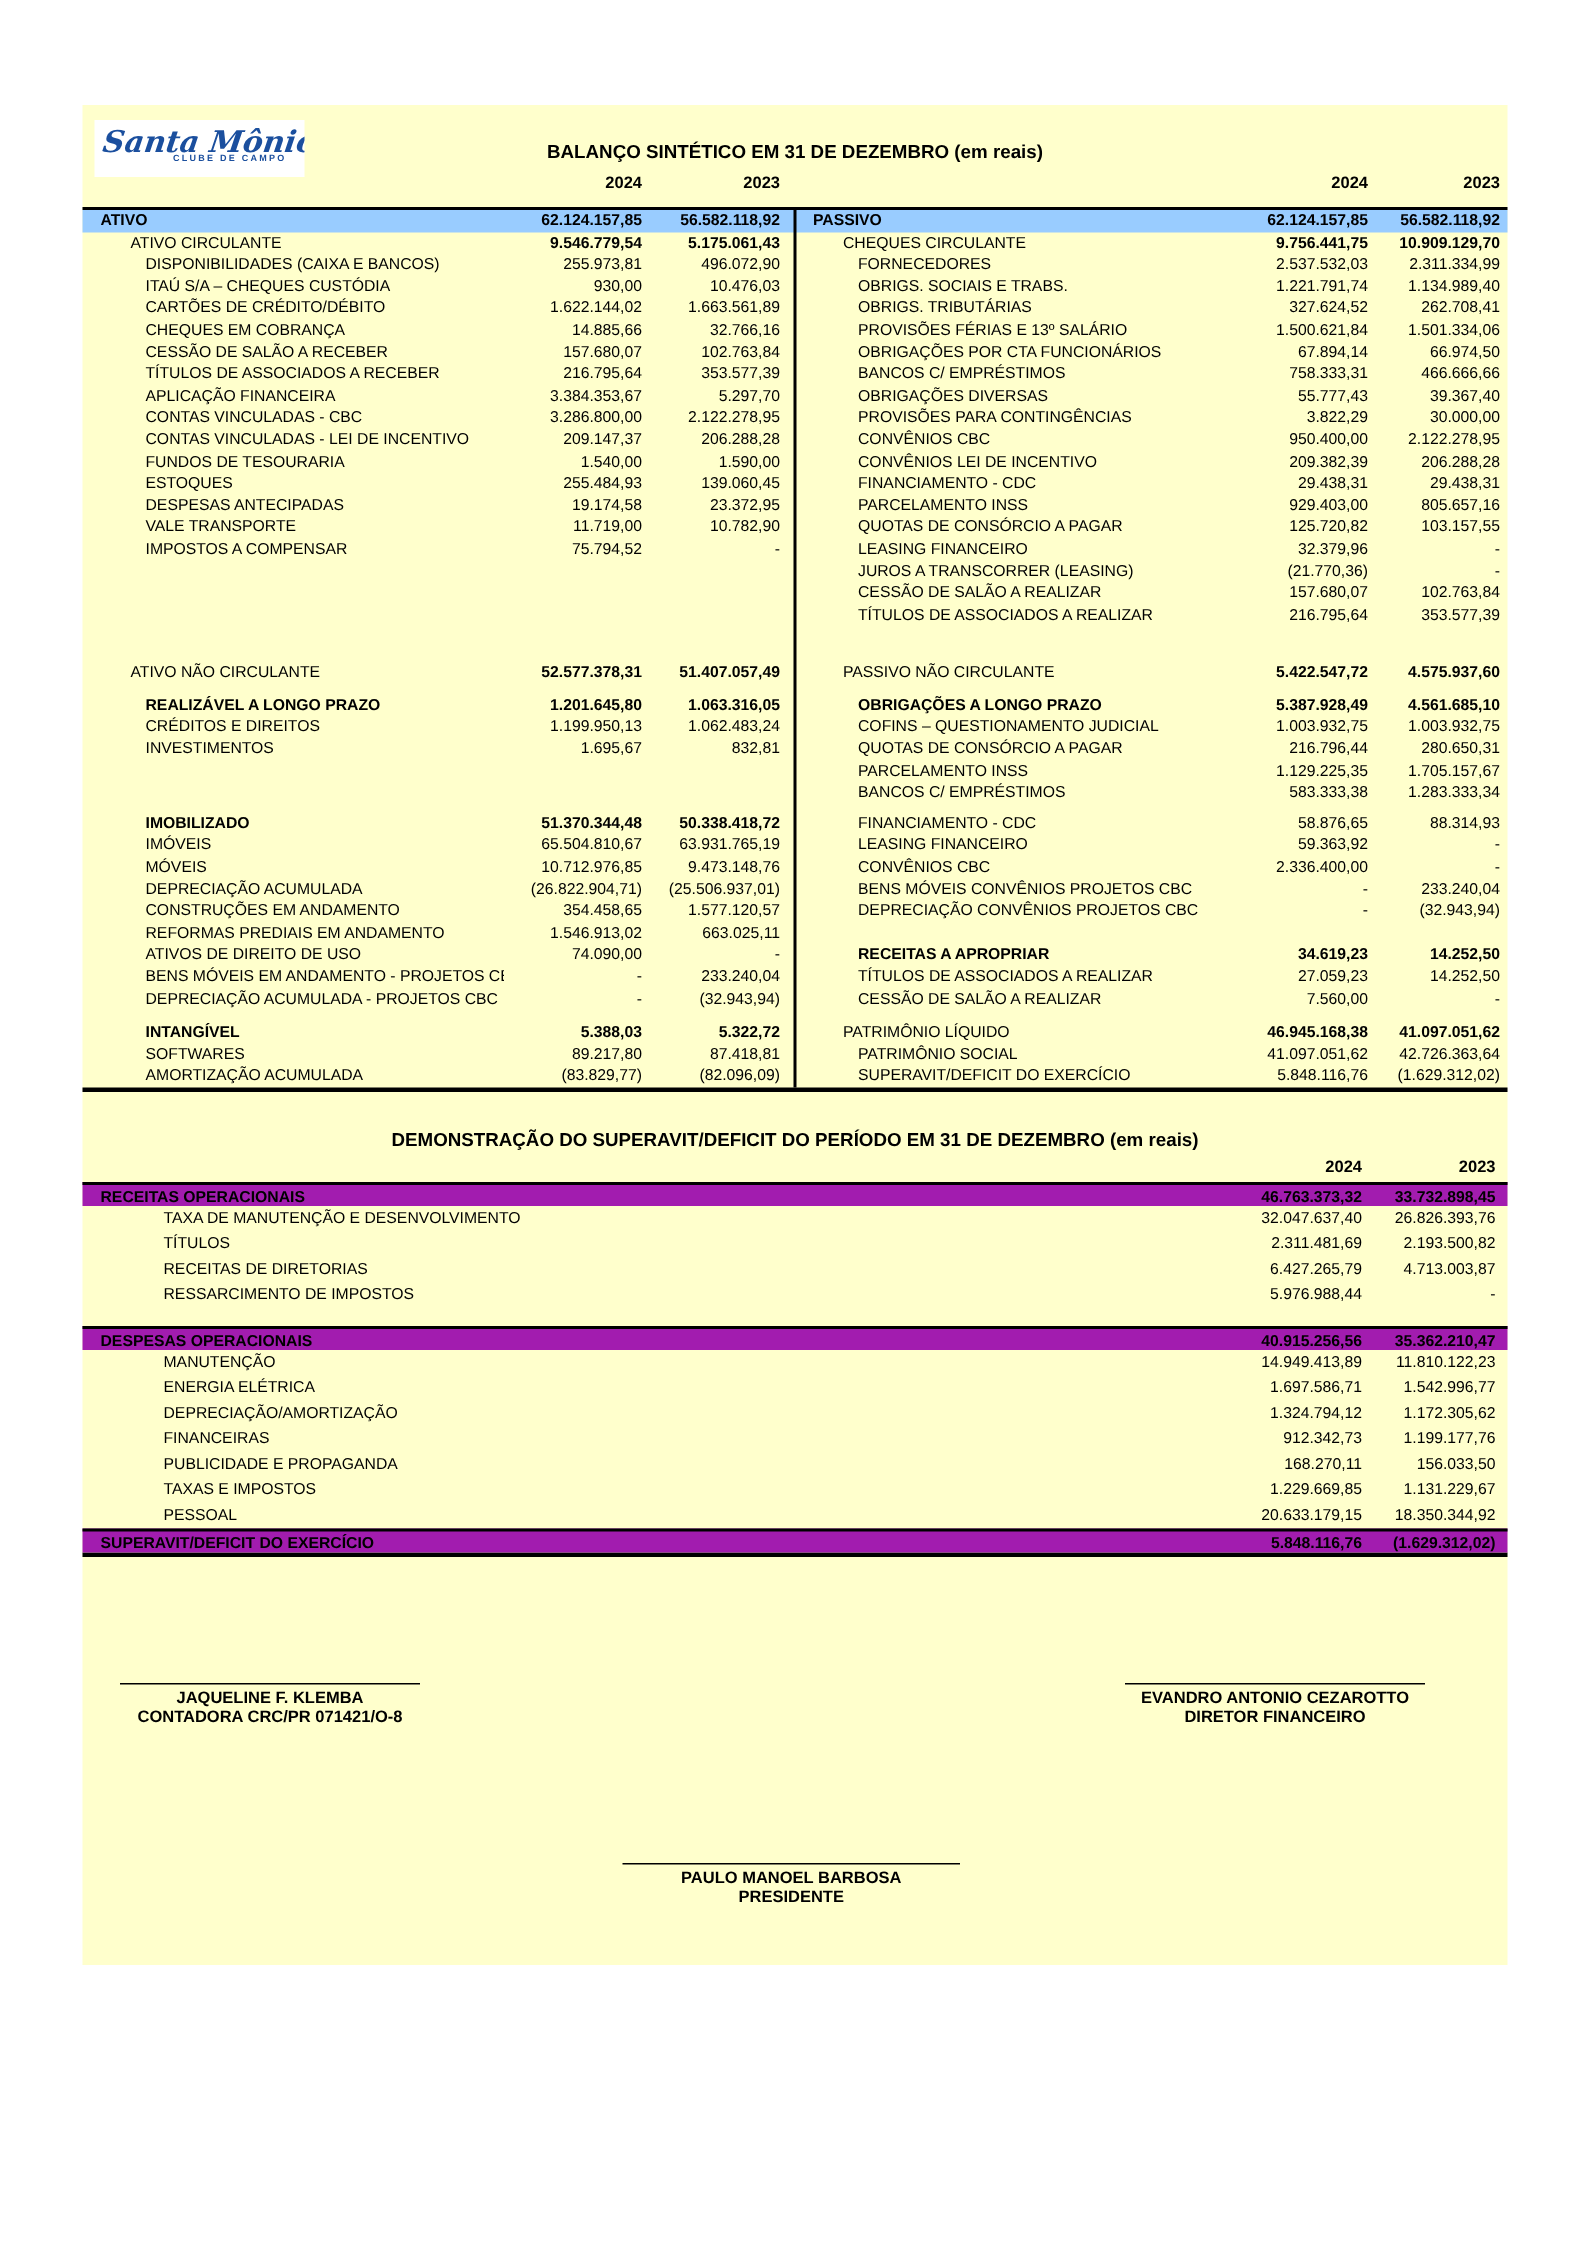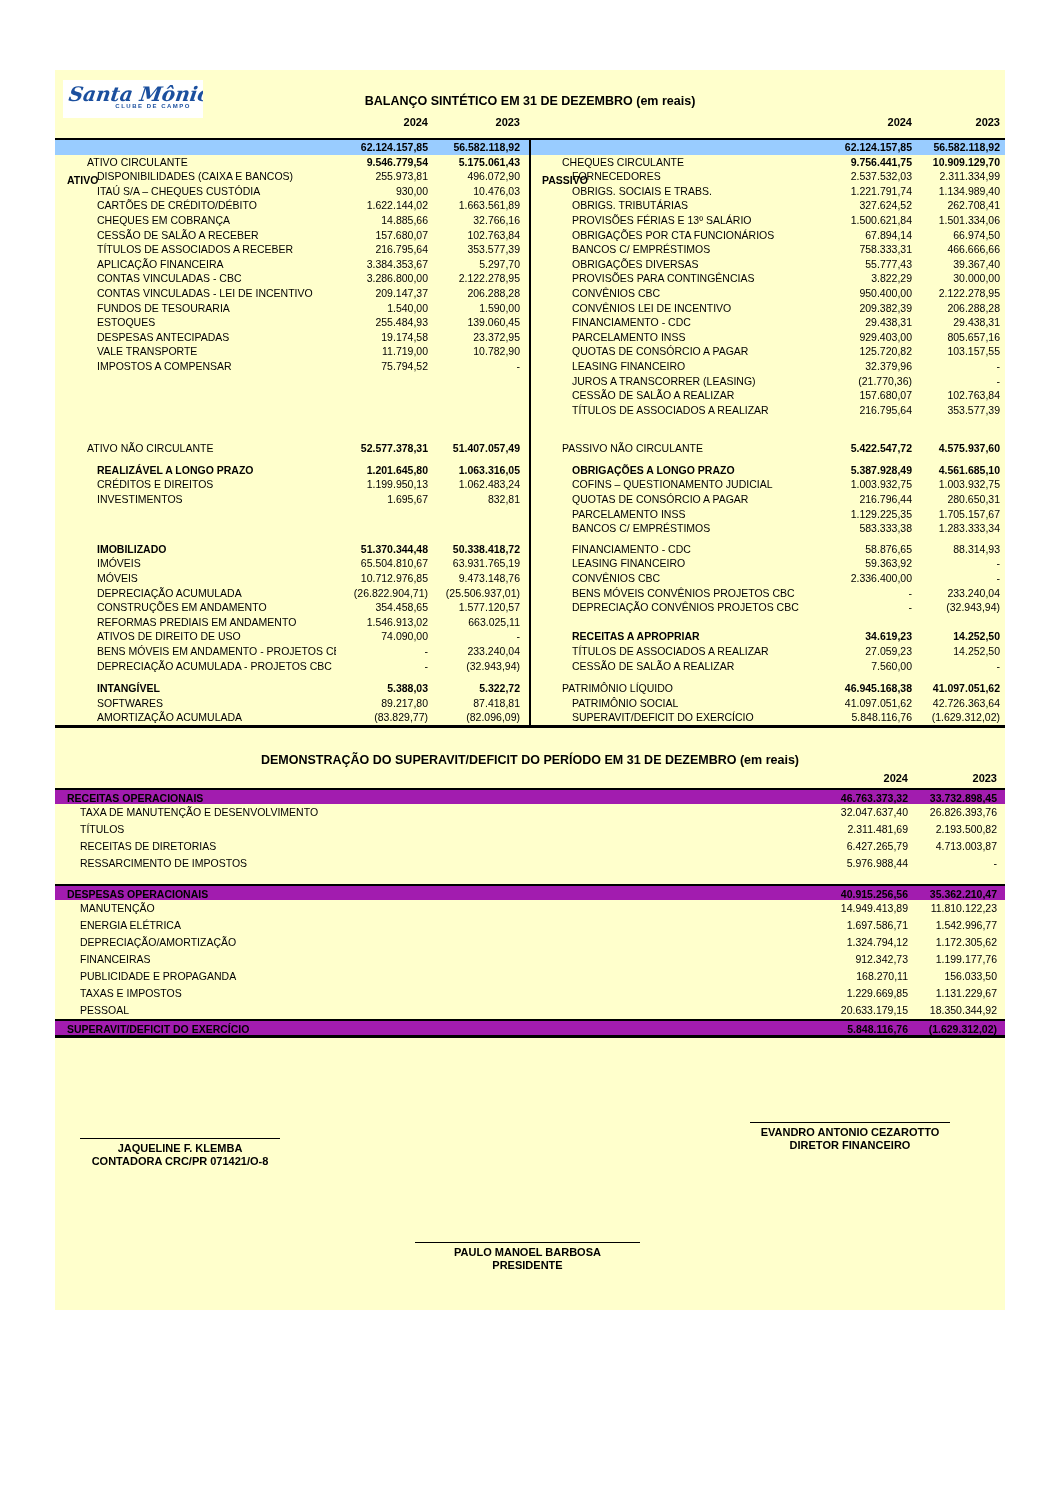--- a/index.html
+++ b/index.html
@@ -18,40 +18,40 @@
   
   .bs-years{position:absolute;left:0;top:45px;width:950px;display:grid;grid-template-columns:475px 475px;font-weight:700;font-size:11px;line-height:14px;}
   .half{display:grid;grid-template-columns:1fr 92px 92px;min-width:0;}
   .half.l{padding-right:10px;}
   .half.r{grid-template-columns:1fr 92px 88px;padding-right:5px;}
   .bs-table{position:absolute;left:0;top:68px;width:950px;border-top:2px solid #000;border-bottom:3px solid #000;}
   .bs-divider{position:absolute;left:474px;top:0;bottom:0;width:2px;background:#000;}
   .bs-row{display:grid;grid-template-columns:475px 475px;height:14.6px;line-height:14.6px;font-size:10.5px;}
   .bs-row.blue{background:#99CCFF;}
   .lbl{white-space:nowrap;overflow:hidden;}
-  .lbl.h0{padding-left:12px;font-weight:700;margin-top:33px;}
+  .lbl.h0{padding-left:12px;font-weight:700;}
   .lbl.b1{padding-left:32px;font-weight:400;}
   .lbl.b2{padding-left:42px;font-weight:700;}
   .lbl.i{padding-left:42px;}
   .val{text-align:right;white-space:nowrap;}
   .val.h0,.val.b1,.val.b2{font-weight:700;}
 
   
   .is-years{position:absolute;left:0;top:701px;width:950px;display:grid;grid-template-columns:1fr 95px 89px;padding-right:8px;box-sizing:border-box;font-weight:700;font-size:11px;line-height:14px;}
   .is-table{position:absolute;left:0;top:718px;width:950px;border-bottom:3px solid #000;}
   .is-row{display:grid;grid-template-columns:1fr 95px 89px;padding-right:8px;box-sizing:border-box;height:17px;line-height:17px;font-size:10.5px;}
   .is-row.hdr{background:#a21caf;border-top:2px solid #000;height:16px;line-height:16px;font-weight:700;}
-  .is-lbl{white-space:nowrap;overflow:hidden;padding-left:25px;}
+  .is-lbl{white-space:nowrap;overflow:hidden;padding-left:54px;}
   .is-row.hdr .is-lbl{padding-left:12px;}
   .is-gap{height:12px;}
 
   
   .sig{position:absolute;text-align:center;font-weight:700;font-size:11px;line-height:13px;}
   .sig-line{height:0;border-bottom:1.5px solid #000;width:200px;margin:0 auto 3px auto;}
-  .sig.s1{left:15px;top:1052px;width:220px;margin-top:16px;}
+  .sig.s1{left:15px;top:1052px;width:220px;}
   .sig.s2{left:680px;top:1052px;width:230px;text-align:center;}
   .sig.s3{left:355px;top:1172px;width:235px;}
   .sig.s3 .sig-line{width:225px;}
 </style>
 </head>
 <body>
 
 <div class="page">
 
   <div class="logo">

